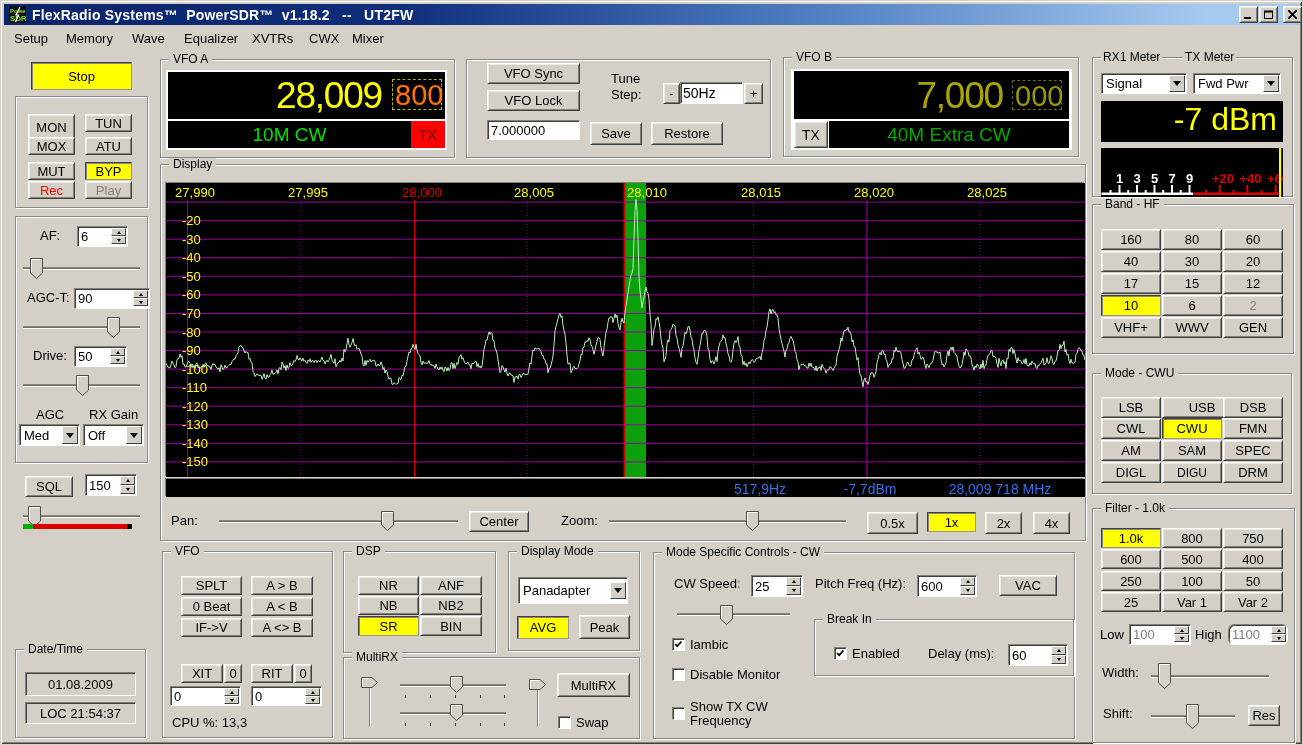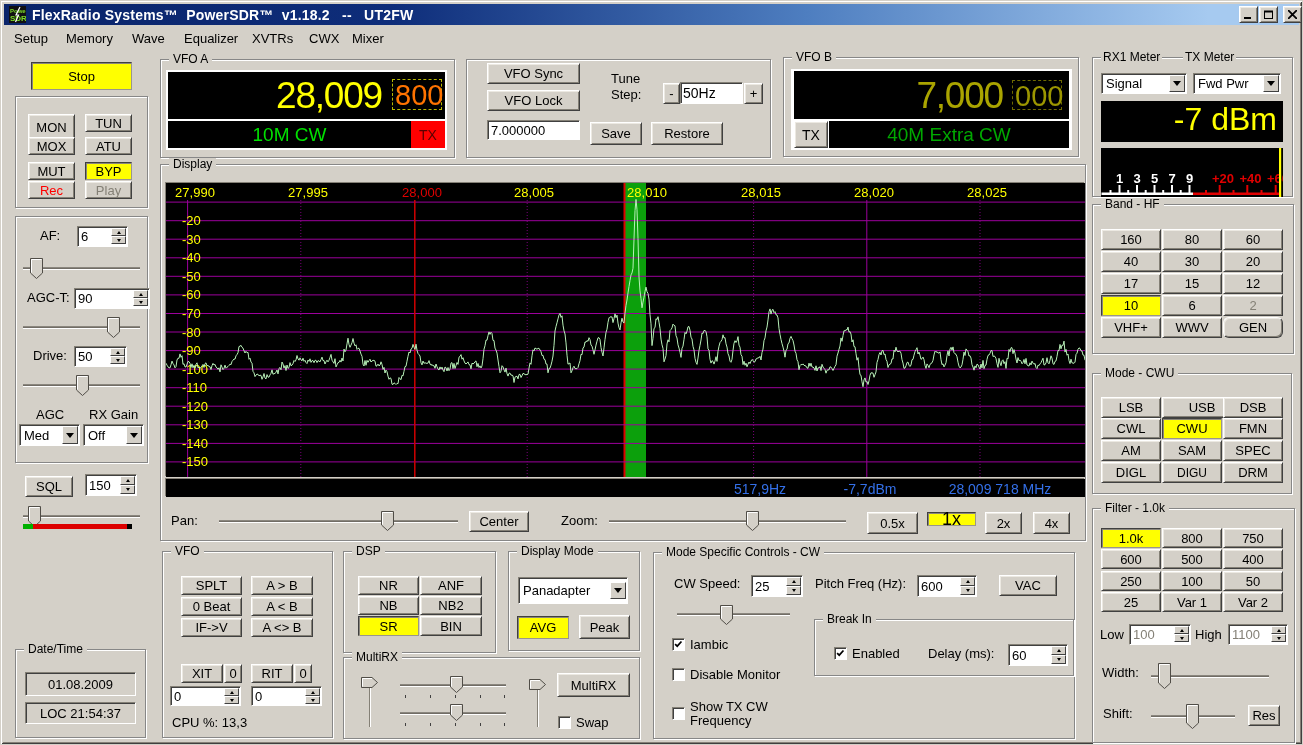--- a/index.html
+++ b/index.html
@@ -260,21 +260,21 @@
 <div class="btn" style="left:1162px;top:251px;width:60px;height:21px;font-size:13px;">30</div>
 <div class="btn" style="left:1223px;top:251px;width:60px;height:21px;font-size:13px;">20</div>
 <div class="btn" style="left:1101px;top:273px;width:60px;height:21px;font-size:13px;">17</div>
 <div class="btn" style="left:1162px;top:273px;width:60px;height:21px;font-size:13px;">15</div>
 <div class="btn" style="left:1223px;top:273px;width:60px;height:21px;font-size:13px;">12</div>
 <div class="ybtn" style="left:1101px;top:295px;width:60px;height:21px;font-size:13px;">10</div>
 <div class="btn" style="left:1162px;top:295px;width:60px;height:21px;font-size:13px;">6</div>
 <div class="btn" style="left:1223px;top:295px;width:60px;height:21px;font-size:13px;color:#848076;">2</div>
 <div class="btn" style="left:1101px;top:317px;width:60px;height:21px;font-size:13px;">VHF+</div>
 <div class="btn" style="left:1162px;top:317px;width:60px;height:21px;font-size:13px;">WWV</div>
-<div class="btn" style="left:1223px;top:317px;width:60px;height:21px;font-size:13px;border-radius:6px;">GEN</div>
+<div class="btn" style="left:1223px;top:317px;width:60px;height:21px;font-size:13px;">GEN</div>
 <div class="grp" style="left:1092px;top:373px;width:200px;height:121px;">
     <span class="grplab" style="left:8px;">Mode - CWU</span>
   </div>
 <div class="btn" style="left:1101px;top:397px;width:60px;height:21px;font-size:13px;">LSB</div>
 <div class="btn" style="left:1162px;top:397px;width:80px;height:21px;font-size:13px;">USB</div>
 <div class="btn" style="left:1223px;top:397px;width:60px;height:21px;font-size:13px;">DSB</div>
 <div class="btn" style="left:1101px;top:418px;width:60px;height:21px;font-size:13px;">CWL</div>
 <div class="ybtn" style="left:1162px;top:418px;width:60px;height:21px;font-size:13px;">CWU</div>
 <div class="btn" style="left:1223px;top:418px;width:60px;height:21px;font-size:13px;">FMN</div>
 <div class="btn" style="left:1101px;top:440px;width:60px;height:21px;font-size:13px;">AM</div>
@@ -304,21 +304,21 @@
     <div class="spincol" style="height:17px;">
       <div class="spinbtn" style="height:8px;">
         <span class="tri-up"></span>
       </div>
       <div class="spinbtn" style="height:8px;">
         <span class="tri-dn"></span>
       </div>
     </div>
   </div>
 <div class="lab" style="left:1195px;top:628px;">High</div>
-<div class="sunk" style="left:1228px;top:624px;width:60px;height:21px;">
+<div class="sunk" style="left:1228px;top:624px;width:60px;height:21px;border-radius:6px;">
     <span class="spinval" style="color:#848076;">1100</span>
     <div class="spincol" style="height:17px;">
       <div class="spinbtn" style="height:8px;">
         <span class="tri-up"></span>
       </div>
       <div class="spinbtn" style="height:8px;">
         <span class="tri-dn"></span>
       </div>
     </div>
   </div>
@@ -399,21 +399,21 @@
     <path d="M1.5 13.5 V1.5 H11.5" fill="none" stroke="#fff" stroke-width="1"></path>
   </svg>
 <div class="btn" style="left:469px;top:511px;width:60px;height:21px;font-size:13px;">Center</div>
 <div class="lab" style="left:561px;top:514px;">Zoom:</div>
 <div class="track" style="left:609px;top:520px;width:237px;"></div>
 <svg class="abs" style="left:746px;top:511px;" width="13" height="20" viewBox="0 0 13 20">
     <path d="M0.5 0.5 H12.5 V14 L6.5 19.5 L0.5 14 Z" fill="#d4d0c8" stroke="#504d47" stroke-width="1"></path>
     <path d="M1.5 13.5 V1.5 H11.5" fill="none" stroke="#fff" stroke-width="1"></path>
   </svg>
 <div class="btn" style="left:867px;top:512px;width:51px;height:22px;font-size:13px;">0.5x</div>
-<div class="ybtn" style="left:927px;top:512px;width:49px;height:14px;font-size:18px;">1x</div>
+<div class="ybtn" style="left:927px;top:512px;width:49px;height:20px;font-size:13px;">1x</div>
 <div class="btn" style="left:985px;top:512px;width:37px;height:22px;font-size:13px;">2x</div>
 <div class="btn" style="left:1033px;top:512px;width:37px;height:22px;font-size:13px;">4x</div>
 <div class="grp" style="left:162px;top:551px;width:171px;height:187px;">
     <span class="grplab" style="left:8px;">VFO</span>
   </div>
 <div class="btn" style="left:181px;top:576px;width:61px;height:19px;font-size:13px;">SPLT</div>
 <div class="btn" style="left:251px;top:576px;width:62px;height:19px;font-size:13px;">A &gt; B</div>
 <div class="btn" style="left:181px;top:597px;width:61px;height:19px;font-size:13px;">0 Beat</div>
 <div class="btn" style="left:251px;top:597px;width:62px;height:19px;font-size:13px;">A &lt; B</div>
 <div class="btn" style="left:181px;top:618px;width:61px;height:19px;font-size:13px;">IF-&gt;V</div>

